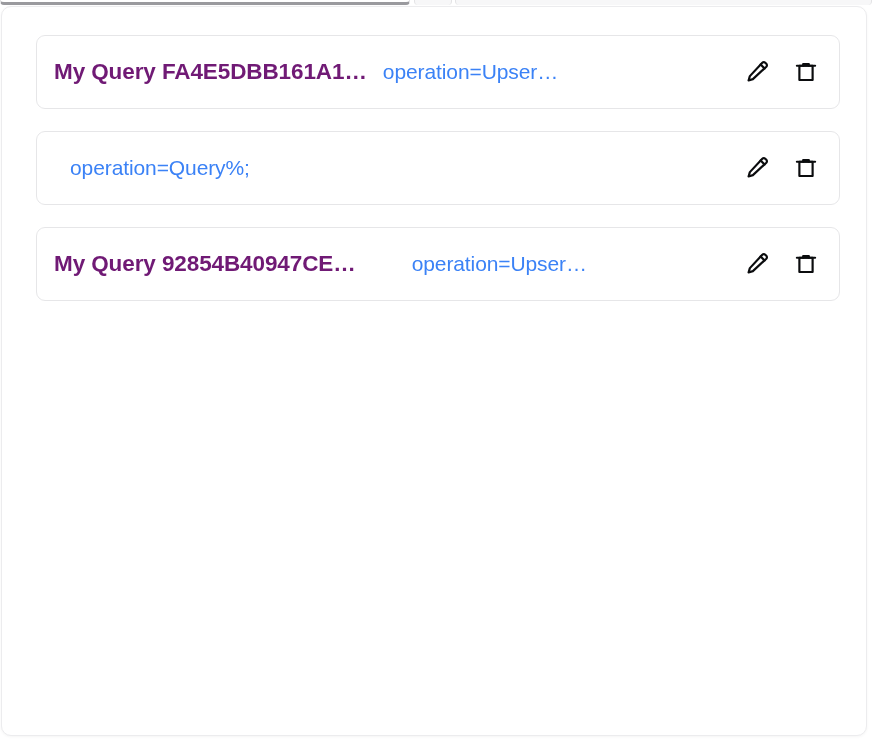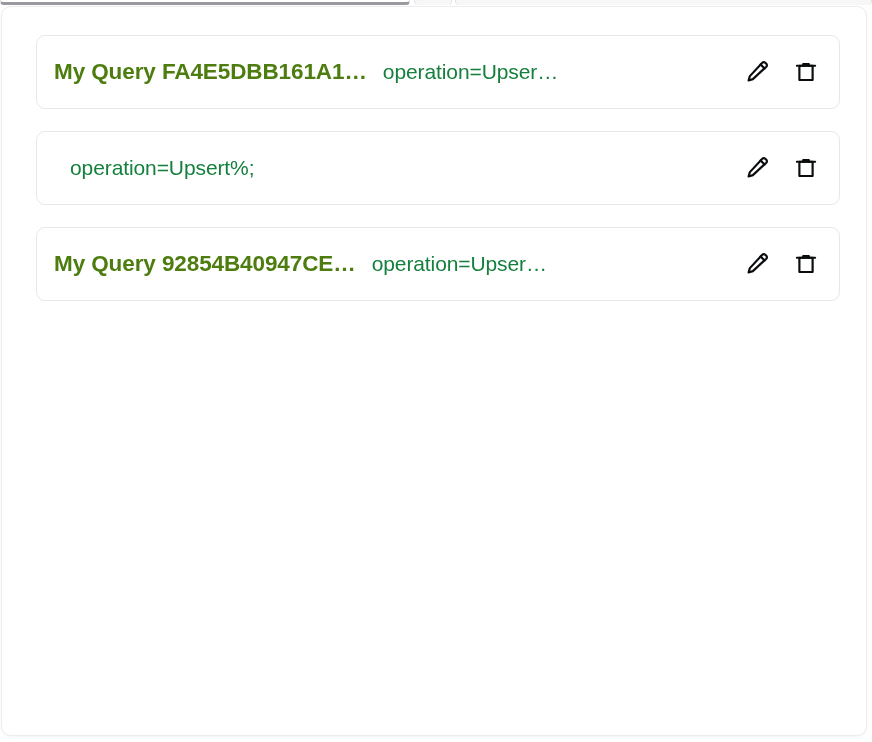--- a/index.html
+++ b/index.html
@@ -72,38 +72,38 @@
     align-items: center;
     height: 74px;
     box-sizing: border-box;
     background: #ffffff;
     border: 1px solid #e6e6e8;
     border-radius: 9px;
     margin-bottom: 22px;
     padding: 0 18px 0 17px;
     cursor: pointer;
   }
-  .query-card:last-child { margin-bottom: 6px; }
+  .query-card:last-child { margin-bottom: 6px; gap: 40px; }
 
   .card-title {
     font-size: 22.5px;
     font-weight: bold;
-    color: #4d7c0f;
+    color: #701a75;
     letter-spacing: -0.1px;
     white-space: nowrap;
     flex: 0 0 auto;
     max-width: 392px;
     overflow: hidden;
     text-overflow: ellipsis;
   }
 
   .card-subtitle {
     font-size: 21px;
     font-weight: normal;
-    color: #15803d;
+    color: #3b82f6;
     letter-spacing: -0.1px;
     white-space: nowrap;
     margin-left: 16px;
     flex: 0 0 auto;
     max-width: 238px;
     overflow: hidden;
     text-overflow: ellipsis;
   }
 
   .card-spacer { flex: 1 1 auto; }
@@ -156,21 +156,21 @@
             <button class="icon-btn">
               <svg width="26" height="26" viewBox="0 0 24 24" fill="none" stroke="currentColor" stroke-width="2" stroke-linecap="round" stroke-linejoin="round">
                 <path d="M3.6 6.2h16.8"></path>
                 <path d="M9.4 6.2V4.6h5.2v1.6"></path>
                 <path d="M5.9 6.2h12.2v13.2H5.9z"></path>
               </svg>
             </button>
           </div>
         </div>
         <div class="query-card">
-          <div class="card-subtitle">operation=Upsert%;</div>
+          <div class="card-subtitle">operation=Query%;</div>
           <div class="card-spacer"></div>
           <div class="card-actions">
             <button class="icon-btn">
               <svg width="26" height="26" viewBox="0 0 24 24" fill="none" stroke="currentColor" stroke-width="2" stroke-linecap="round" stroke-linejoin="round">
                 <path d="M16.9 3.4a1.9 1.9 0 0 1 2.7 0l1 1a1.9 1.9 0 0 1 0 2.7L8.2 18.6l-4 1.2 1.2-4z"></path>
                 <path d="M15.3 5l3.7 3.7"></path>
               </svg>
             </button>
             <button class="icon-btn">
               <svg width="26" height="26" viewBox="0 0 24 24" fill="none" stroke="currentColor" stroke-width="2" stroke-linecap="round" stroke-linejoin="round">

